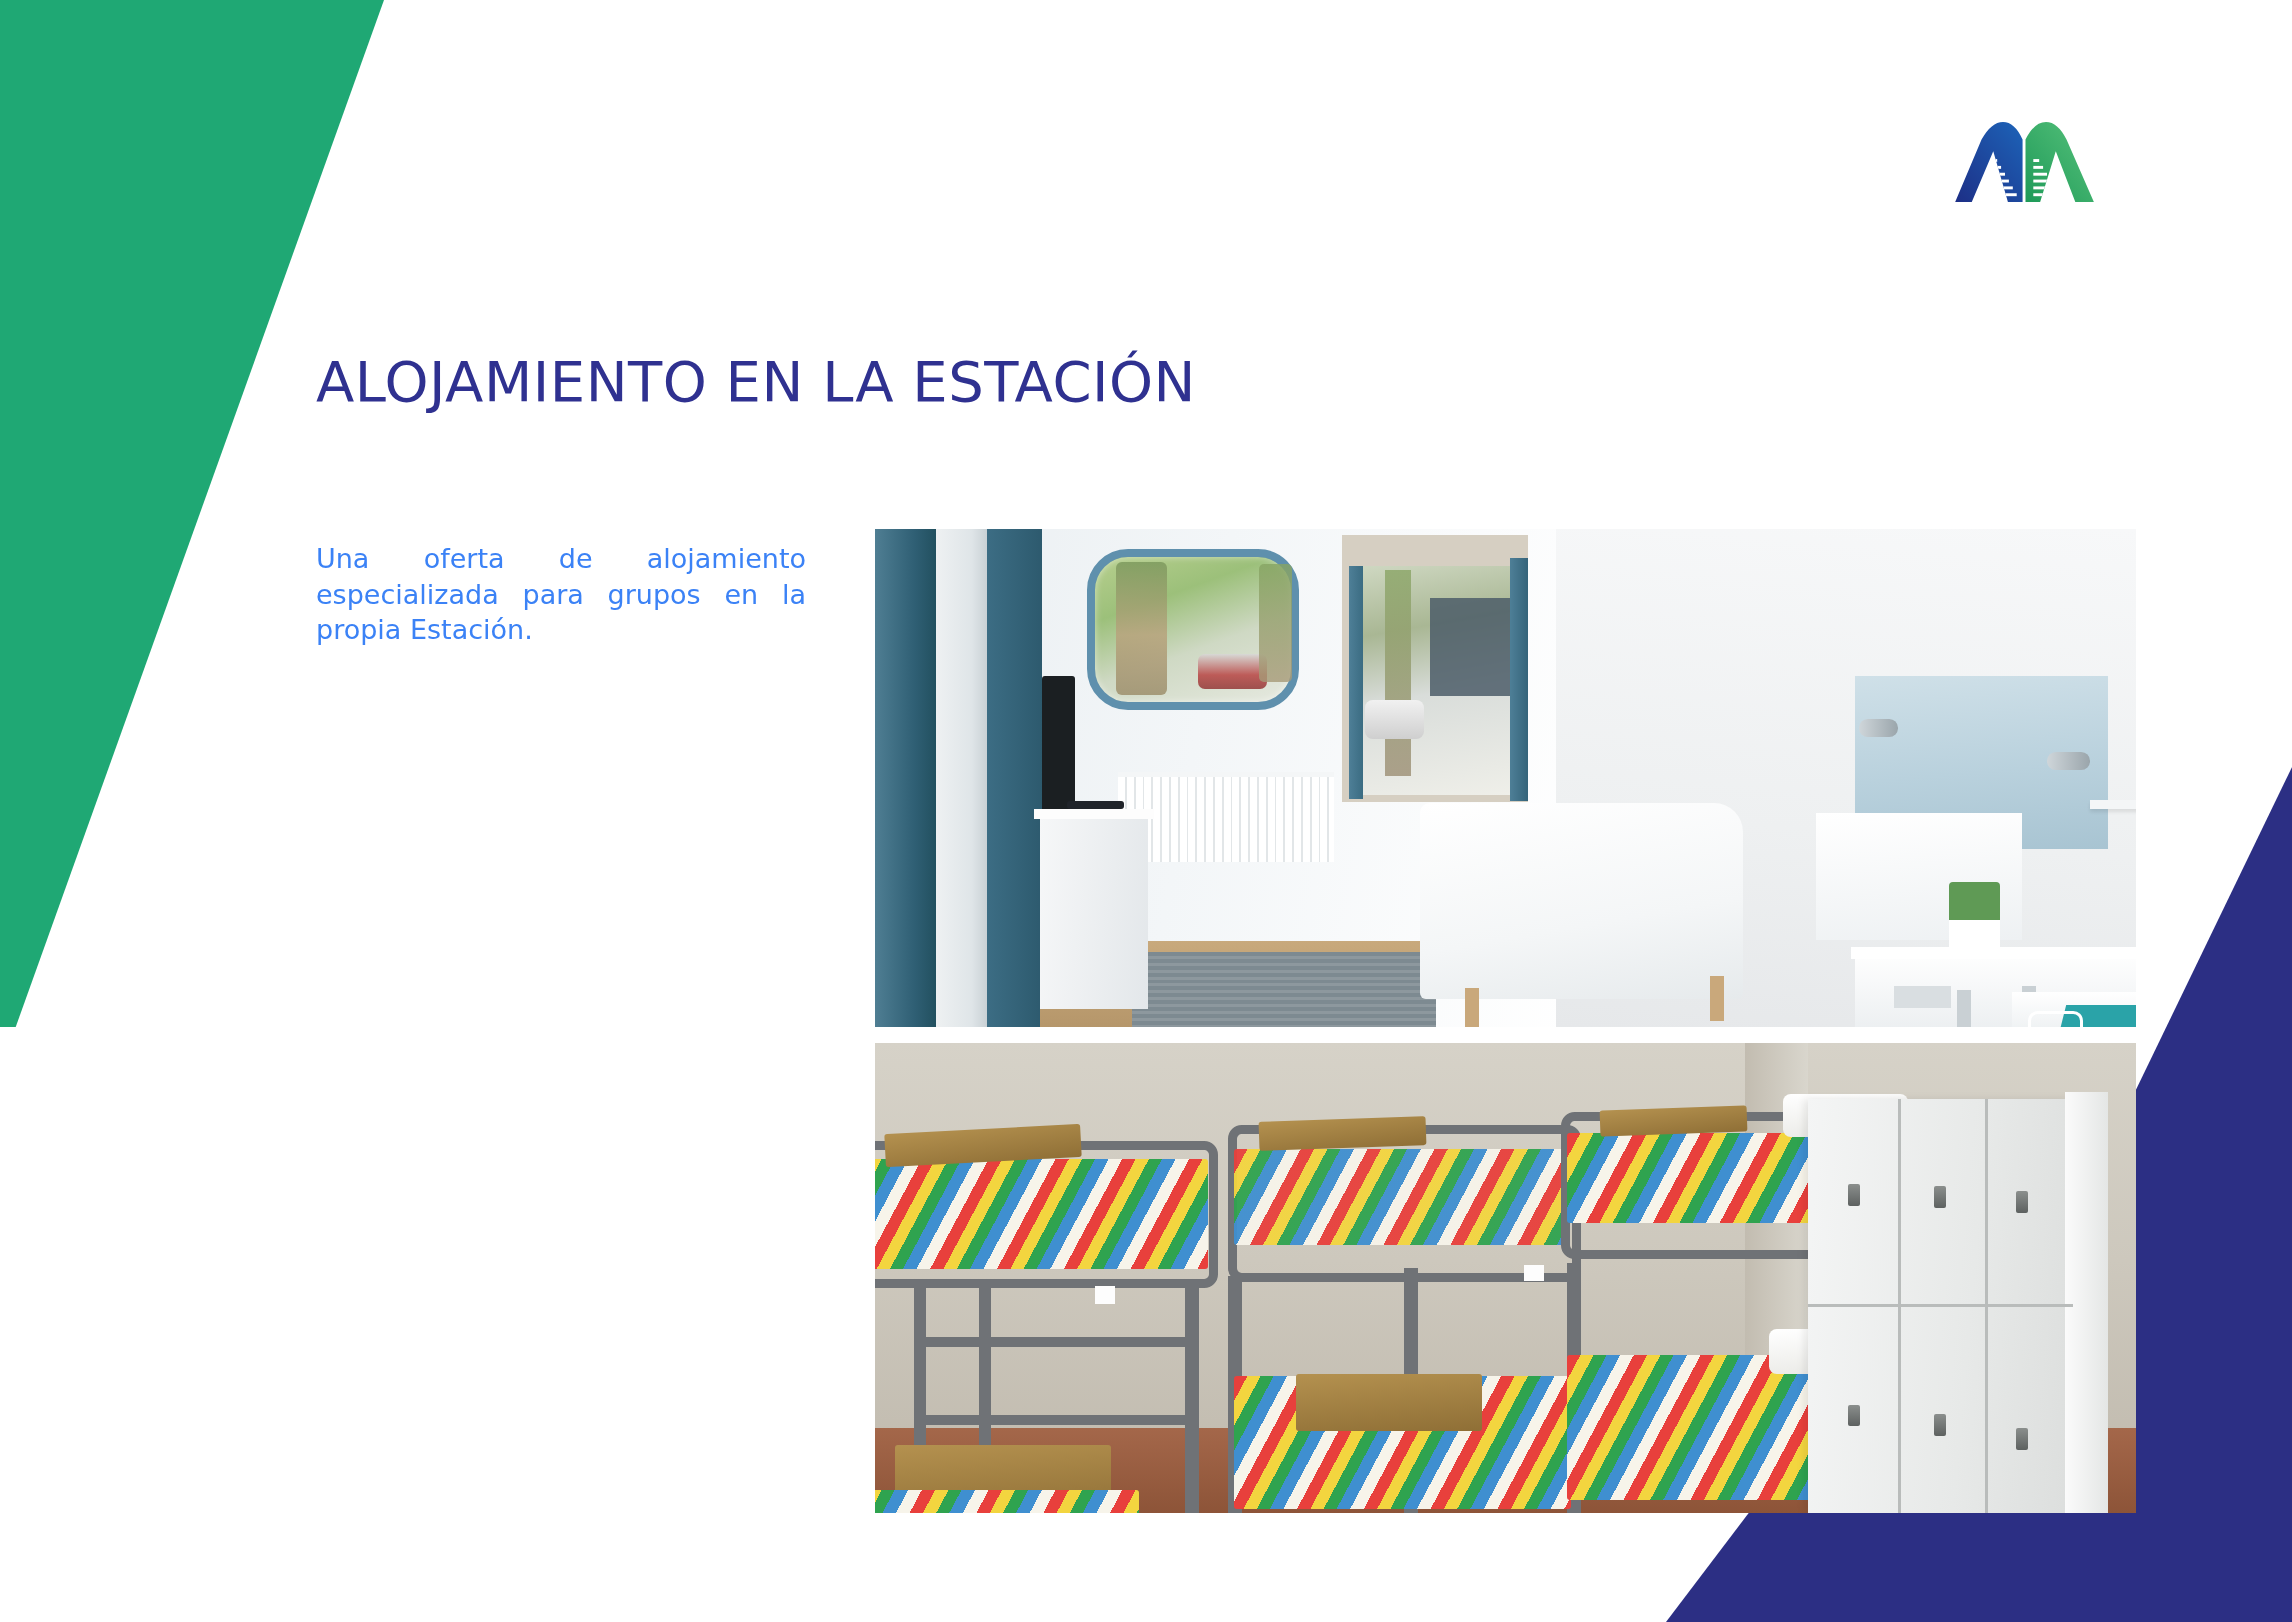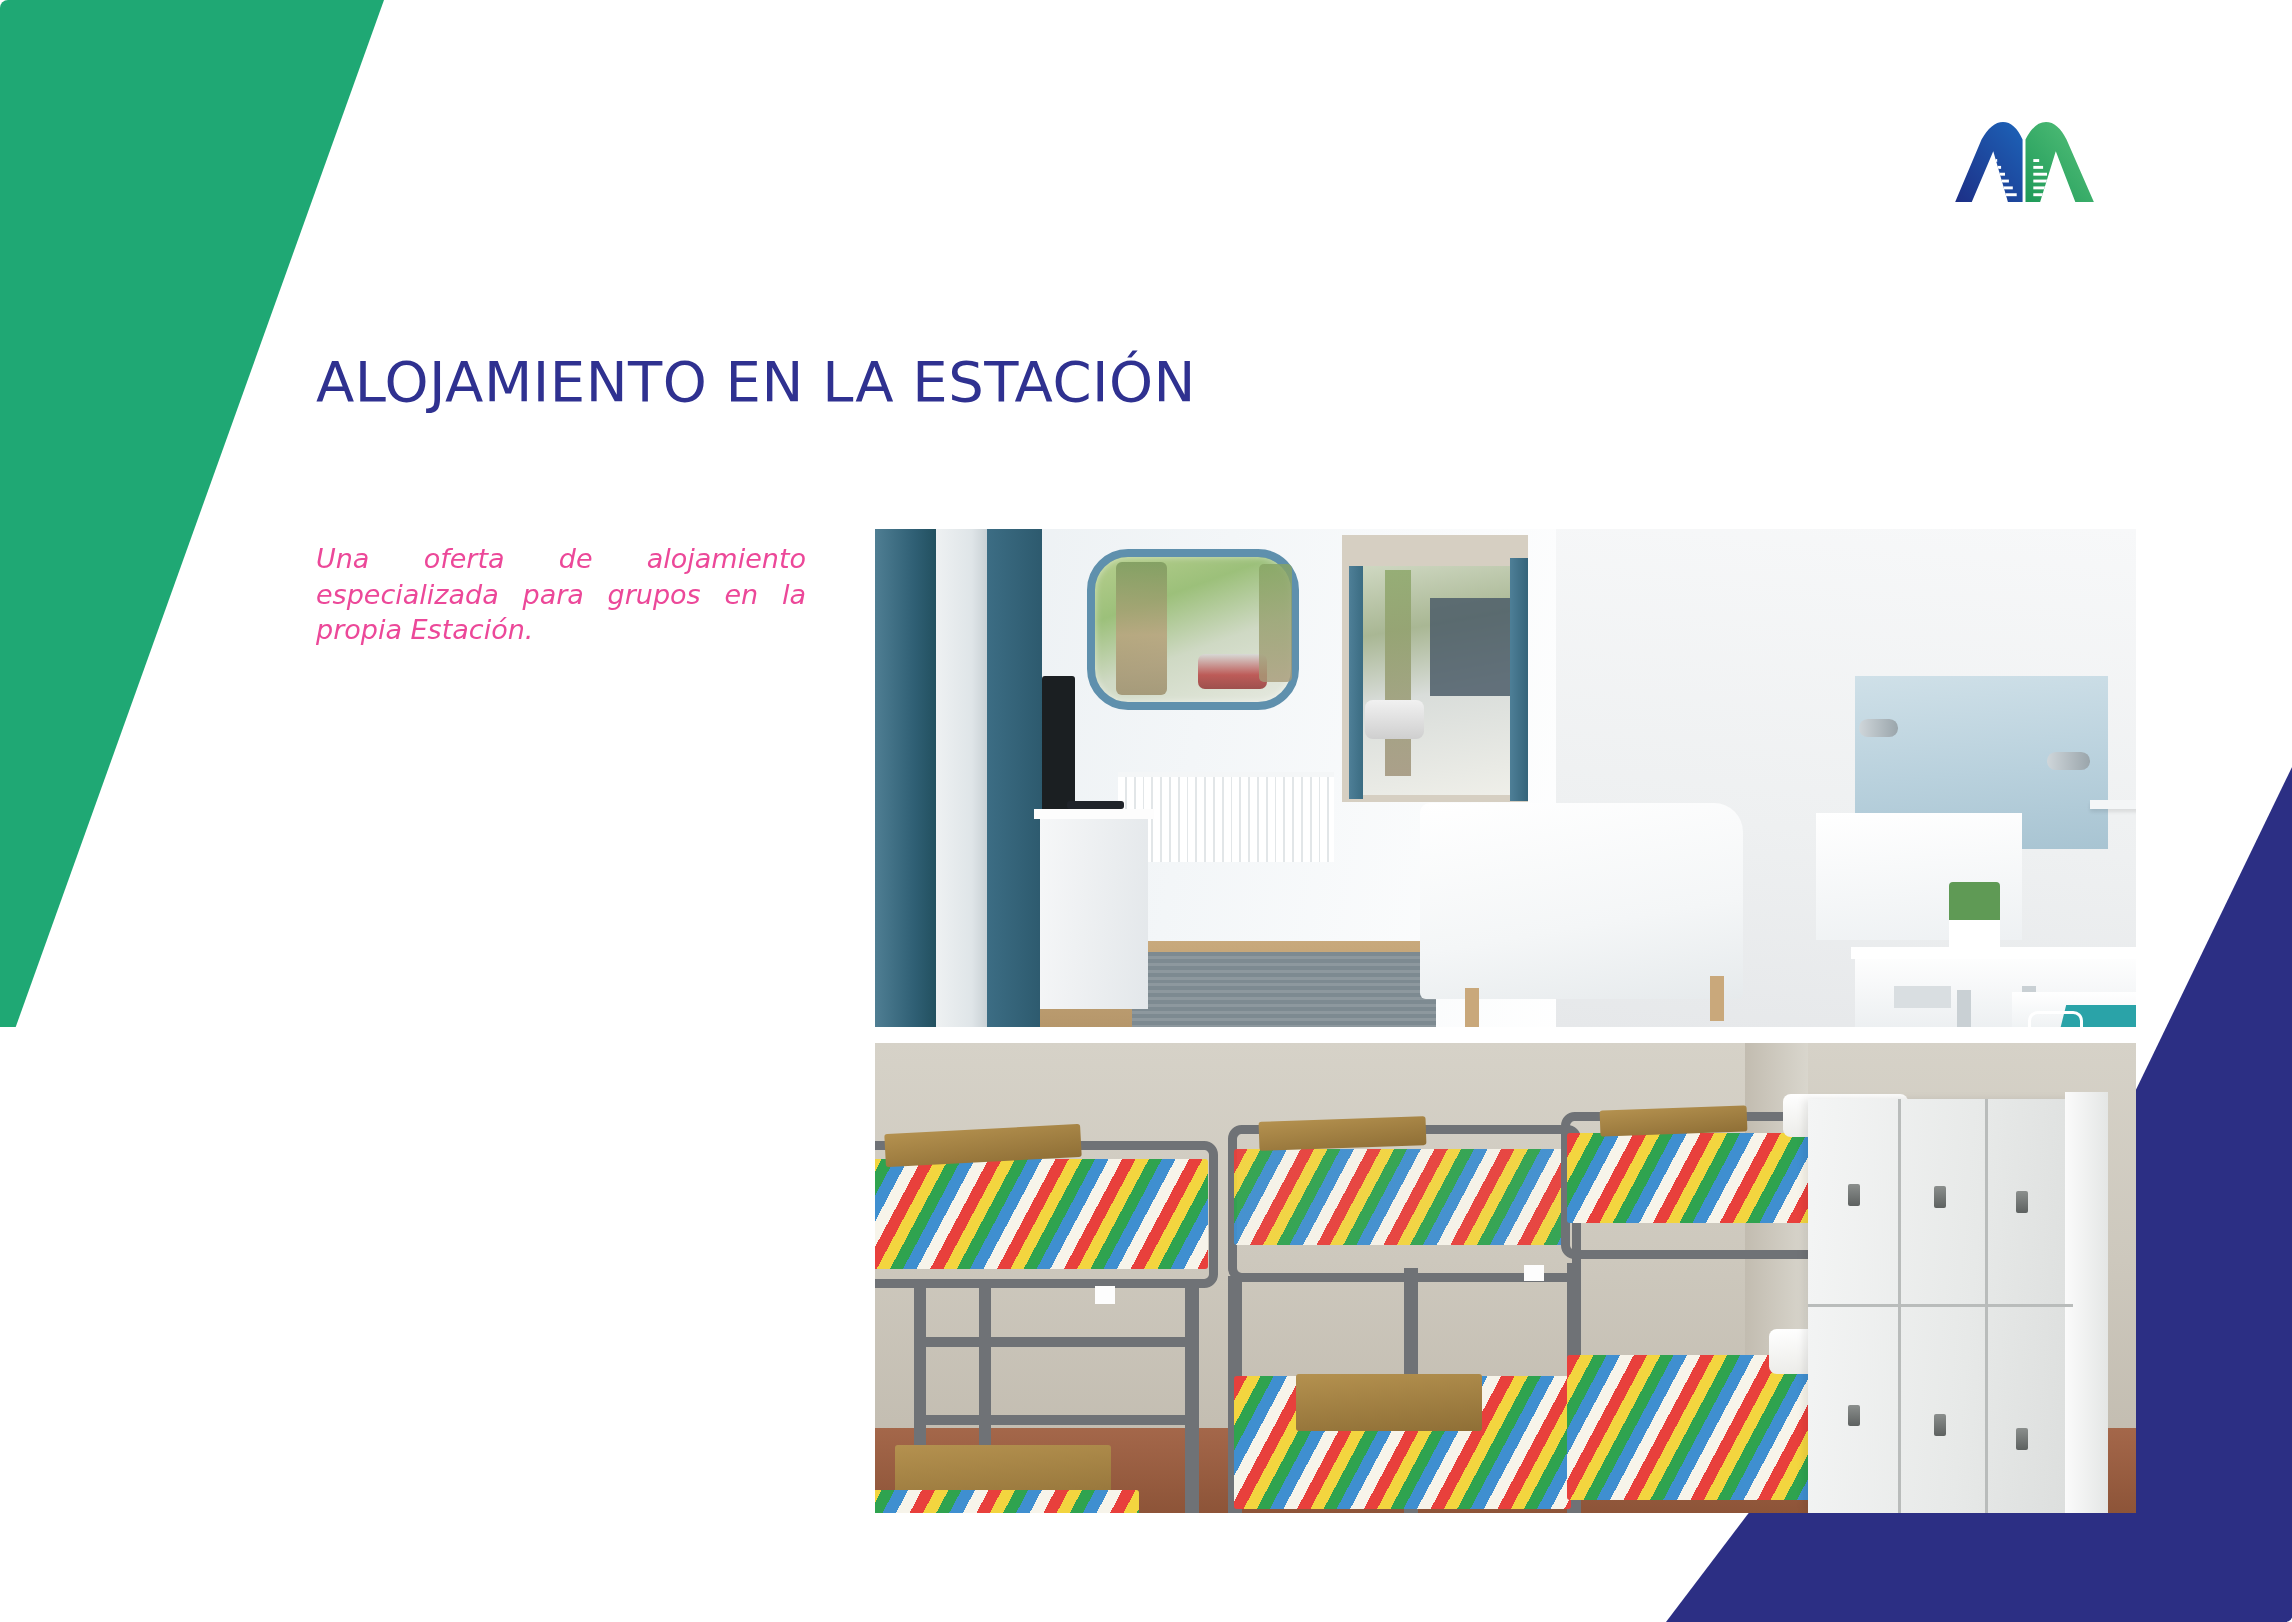--- a/index.html
+++ b/index.html
@@ -2,21 +2,21 @@
 <html><head>
 <meta charset="utf-8">
 <style>
   * { margin:0; padding:0; box-sizing:border-box; }
   html,body { background:#fff; }
   body {
     font-family:"DejaVu Sans", sans-serif;
     width:2293px; height:1622px;
     position:relative; overflow:hidden;
   }
-  .slide { position:absolute; inset:0; background:#ffffff; overflow:hidden;border-radius:8px; }
+  .slide { position:absolute; inset:0; background:#ffffff; overflow:hidden; }
 
   
   .deco-green {
     position:absolute; left:0; top:0; width:608px; height:1039px;
     background:#1fa874;
     clip-path: polygon(0 0, 384px 0, 15.7px 1027px, 0 1027px);
   }
   .deco-navy-right {
     position:absolute; right:0; top:765px; width:294px; height:608px;
     background:#2c2f84;
@@ -39,24 +39,23 @@
     font-size:56px; font-weight:400; letter-spacing:0.5px;
     color:#2f3190; white-space:nowrap;
     font-family:"DejaVu Sans", sans-serif;
   }
 
   
   .text-col {
     position:absolute; left:316px; top:541px; width:490px;
   }
   .para {
-    font-size:27px; line-height:1.32; color:#ec4899;
+    font-size:27px; line-height:1.32; color:#3b82f6;
     text-align:justify; margin-bottom:29px;
     font-family:"DejaVu Sans", sans-serif;
-    font-style:italic;
   }
   .para.last { margin-bottom:0; }
   .subhead {
     font-size:28px; color:#3a41a0; margin-bottom:23.5px;
     font-family:"DejaVu Sans", sans-serif;
   }
 
   
   .photo {
     position:absolute; overflow:hidden; background:#cfd3d6;

